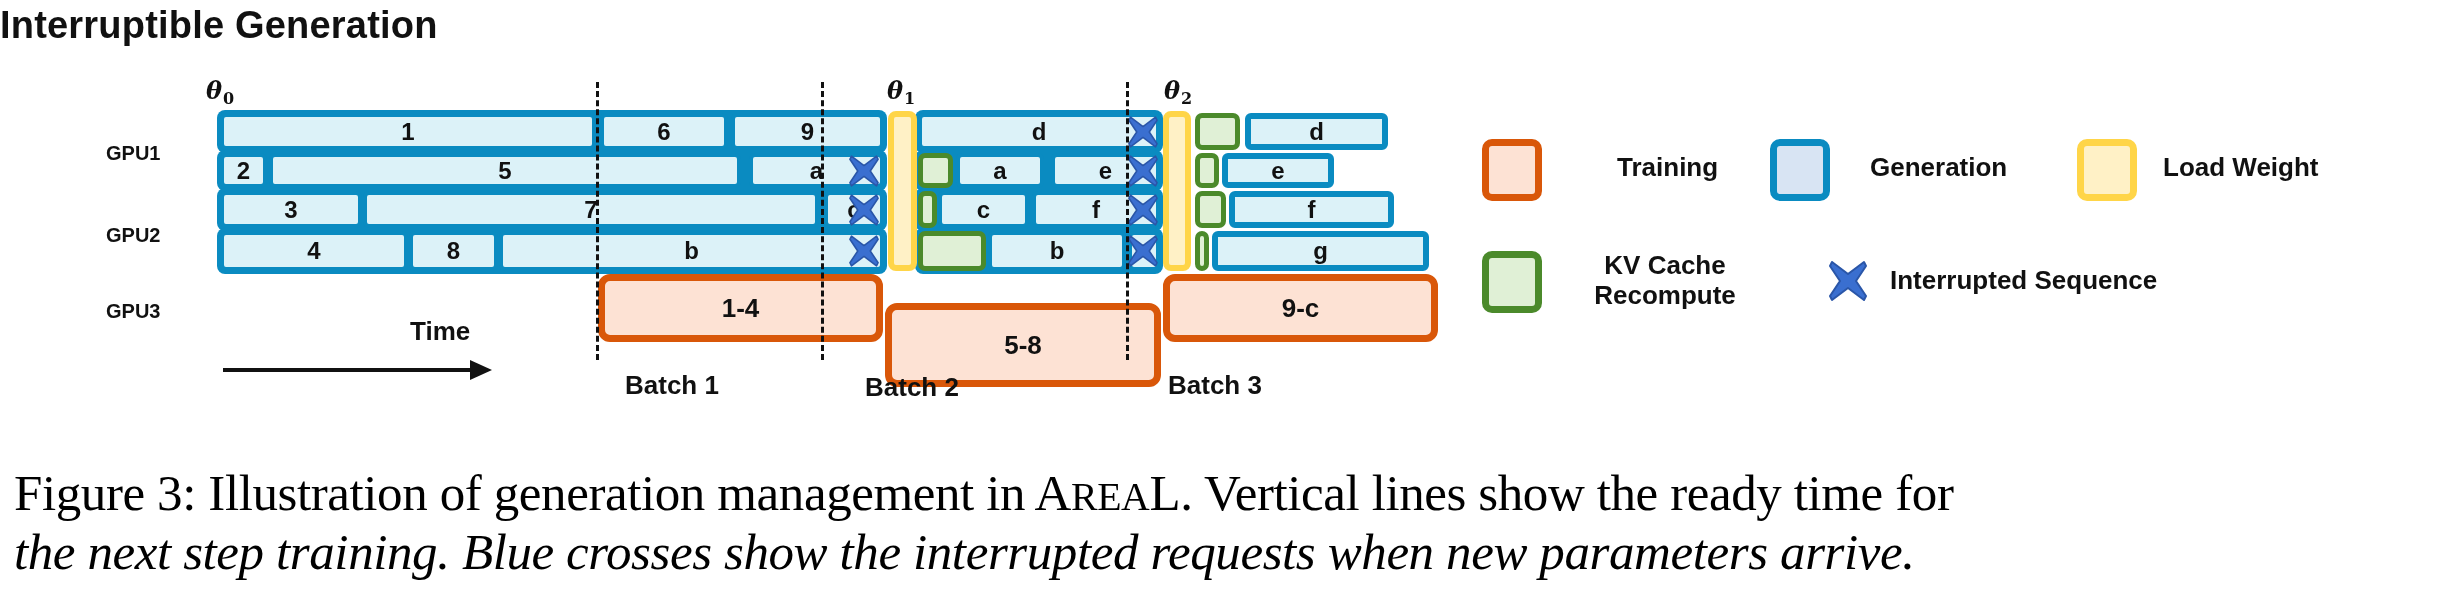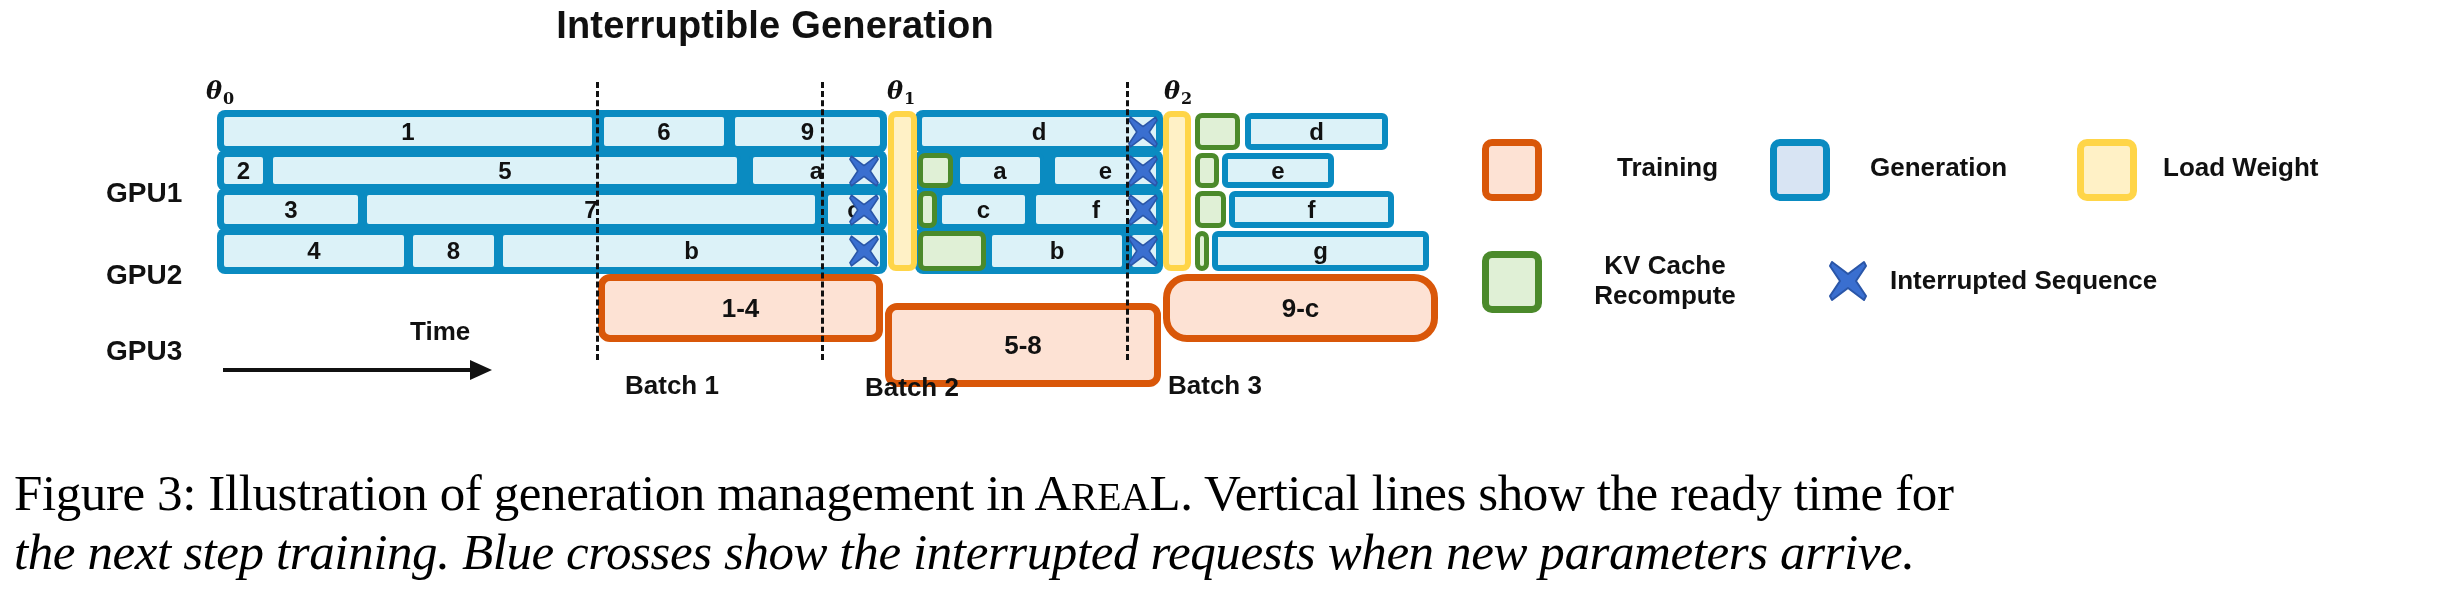--- a/index.html
+++ b/index.html
@@ -1,20 +1,20 @@
 <!DOCTYPE html>
 <html><head>
 <meta charset="utf-8">
 <style>
   html, body { margin: 0; padding: 0; background: #ffffff; }
   body { width: 2456px; height: 609px; position: relative; overflow: hidden; }
   .abs { position: absolute; box-sizing: border-box; }
   .sans { font-family: "Liberation Sans", "DejaVu Sans", sans-serif; font-weight: bold; color: #111; }
-  .title { left: 0; top: 4px; width: 1550px; text-align: center; font-size: 38px; letter-spacing: 0.2px; }
-  .gpu-label { font-size: 28px; line-height: 30px; margin-top: 40px; }
+  .title { left: 0; top: 4px; width: 1550px; font-size: 38px; letter-spacing: 0.2px; }
+  .gpu-label { font-size: 20px; line-height: 30px; }
   .theta { font-family: "DejaVu Serif", "Liberation Serif", serif; font-style: italic; font-weight: bold; font-size: 24px; color: #111; }
   .theta sub { font-size: 16px; font-style: normal; vertical-align: -5px; margin-left: 1px; }
 
   .row-band { background: #0a8bc1; border-radius: 8px; }
   .gen { background: #dcf2f8; border: 4px solid #0a8bc1; border-radius: 6px; display: flex; align-items: center; justify-content: center; font-size: 24px; }
   .kv { background: #e0f0d6; border: 5px solid #4b8a2b; border-radius: 7px; }
   .load { background: #fff1c6; border: 6px solid #ffd548; border-radius: 8px; }
   .train { background: #fde2d4; border: 7px solid #d95709; border-radius: 12px; display: flex; align-items: center; justify-content: center; font-size: 26px; }
   .dash { width: 0; border-left: 3px dashed #111; }
   .batch { font-size: 26px; }
@@ -150,21 +150,21 @@
 
 <div class="abs load" style="left:888px;top:111px;width:29px;height:160px;"></div>
 <div class="abs load" style="left:1163px;top:111px;width:28px;height:160px;"></div>
 
 <div class="abs train sans" style="left:598px;top:274px;width:285px;height:68px;">
     <span>1-4</span>
   </div>
 <div class="abs train sans" style="left:885px;top:279px;width:276px;height:84px;margin-top:24px;">
     <span>5-8</span>
   </div>
-<div class="abs train sans" style="left:1163px;top:274px;width:275px;height:68px;border-radius:24px;">
+<div class="abs train sans" style="left:1163px;top:274px;width:275px;height:68px;">
     <span>9-c</span>
   </div>
 
 <div class="abs dash" style="left:596px;top:82px;height:278px;"></div>
 <div class="abs dash" style="left:821px;top:82px;height:278px;"></div>
 <div class="abs dash" style="left:1126px;top:82px;height:278px;"></div>
 
 <div class="abs sans time-label" style="left:410px;top:316px;">Time</div>
 <div class="abs arrow-line" style="left:223px;top:368px;width:250px;"></div>
 <div class="abs arrow-head" style="left:470px;top:360px;"></div>

